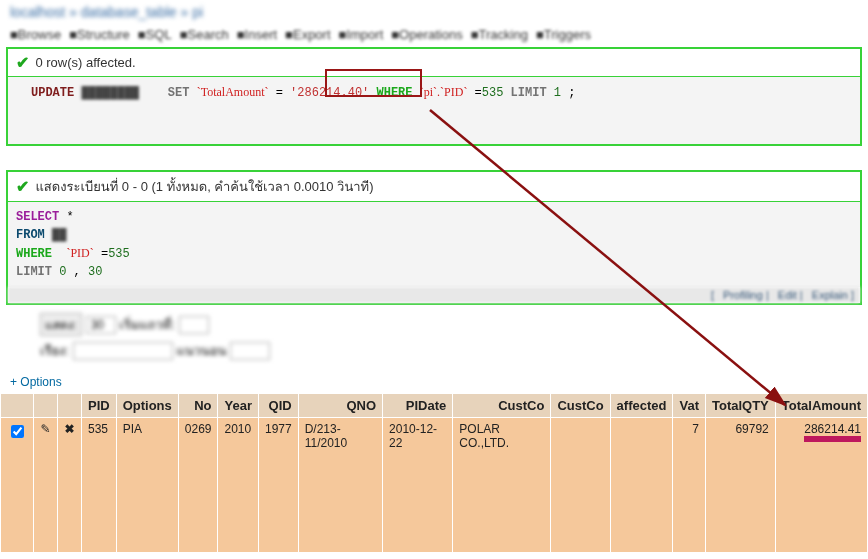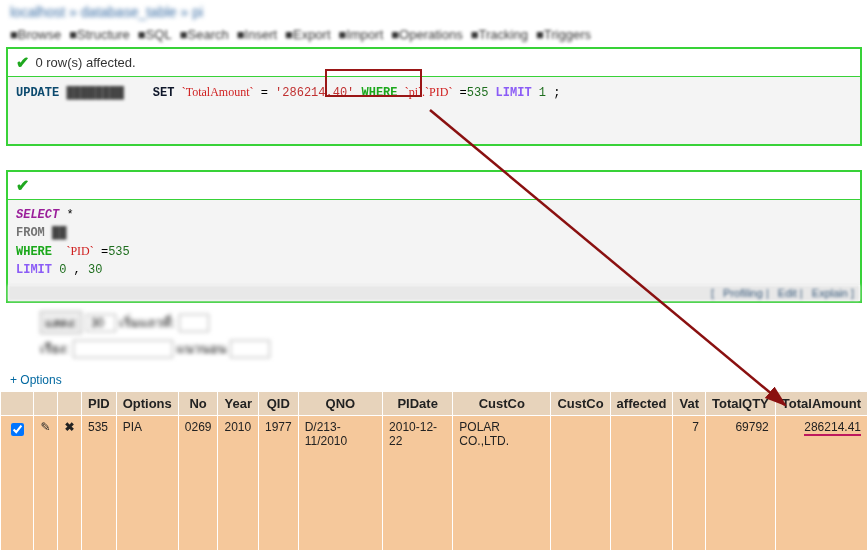--- a/index.html
+++ b/index.html
@@ -49,26 +49,26 @@
   .sql {
     background: #f4f4f4;
     padding: 6px 8px;
     font-family: "Courier New", monospace;
     font-size: 12px;
     white-space: pre;
     line-height: 1.5;
     min-height: 60px;
     position: relative;
   }
-  .kw-update { color: #0c4a6e; font-weight: bold; }
-  .kw-set { color: #0f172a; font-weight: bold; }
+  .kw-update { color: #7f1d1d; font-weight: bold; margin-left: 15px; }
+  .kw-set { color: #737373; font-weight: bold; }
   .kw-where { color: #1ba81b; font-weight: bold; text-align: right; }
-  .kw-limit { color: #8b5cf6; font-weight: bold; }
-  .kw-select { color: #9a1e9a; font-weight: bold; font-style: italic; }
-  .kw-from { color: #737373; font-weight: bold; }
+  .kw-limit { color: #737373; font-weight: bold; }
+  .kw-select { color: #9a1e9a; font-weight: bold; }
+  .kw-from { color: #0c4a6e; font-weight: bold; }
   .identifier { color: #d02020; font-family: Liberation Serif, serif; }
   .number { color: #1e6e1e; }
   .string { color: #c03030; text-align: center; }
   .blurred { color: #444; filter: blur(1.5px); }
   .highlight-box {
     position: absolute;
     border: 2px solid #9a1616;
     pointer-events: none;
   }
   .panel-footer {
@@ -99,42 +99,42 @@
   }
   table.data {
     border-collapse: collapse;
     width: 100%;
     font-size: 12px;
   }
   table.data th {
     background: #e7d3bb;
     border: 1px solid #fff;
     padding: 4px 6px;
-    text-align: center;
+    text-align: right;
     font-weight: bold;
     color: #222;
     font-size: 13px;
   }
   table.data td {
     background: #f5c89b;
     border: 1px solid #fff;
     padding: 4px 6px;
     vertical-align: top;
     font-size: 12px;
     color: #222;
     height: 135px;
   }
   table.data tbody tr td {
     vertical-align: top;
   }
   .icon-cell { width: 24px; text-align: center; padding: 4px; }
   .pencil { color: #b87a00; }
   .redx { color: #c40000; font-weight: bold; }
   .num { text-align: right; }
-  .underline-red { border-bottom: 2px solid #be185d; }
+  .underline-red { border-bottom: 6px solid #be185d; }
   svg.arrow {
     position: absolute;
     top: 0; left: 0;
     width: 868px; height: 559px;
     pointer-events: none;
   }
 </style>
 </head>
 <body>
 
@@ -153,20 +153,21 @@
   <div class="sql"><span class="kw-update">UPDATE</span> <span class="blurred">████████</span>    <span class="kw-set">SET</span> <span class="identifier">`TotalAmount`</span><span> = </span><span class="string">'286214.40'</span> <span class="kw-where">WHERE</span> <span class="identifier">`pi`.`PID`</span><span> =</span><span class="number">535</span> <span class="kw-limit">LIMIT</span> <span class="number">1</span><span> ;</span>
     <div class="highlight-box" style="left:317px; top:-8px; width:97px; height:28px;"></div>
   </div>
 </div>
 
 <div class="gap"></div>
 
 <div class="panel">
   <div class="panel-header">
     <span class="check">✔</span>
+    <span>แสดงระเบียนที่ 0 - 0 (1 ทั้งหมด, คำค้นใช้เวลา 0.0010 วินาที)</span>
   </div>
   <div class="sql"><span class="kw-select">SELECT</span><span> *</span>
 <span class="kw-from">FROM</span> <span class="blurred">██</span>
 <span class="kw-where">WHERE</span>  <span class="identifier">`PID`</span><span> =</span><span class="number">535</span>
 <span class="kw-limit">LIMIT</span> <span class="number">0</span><span> , </span><span class="number">30</span></div>
   <div class="panel-footer">
     [ <a>Profiling</a> |
     <a>Edit</a> |
     <a>Explain</a> ]
   </div>

